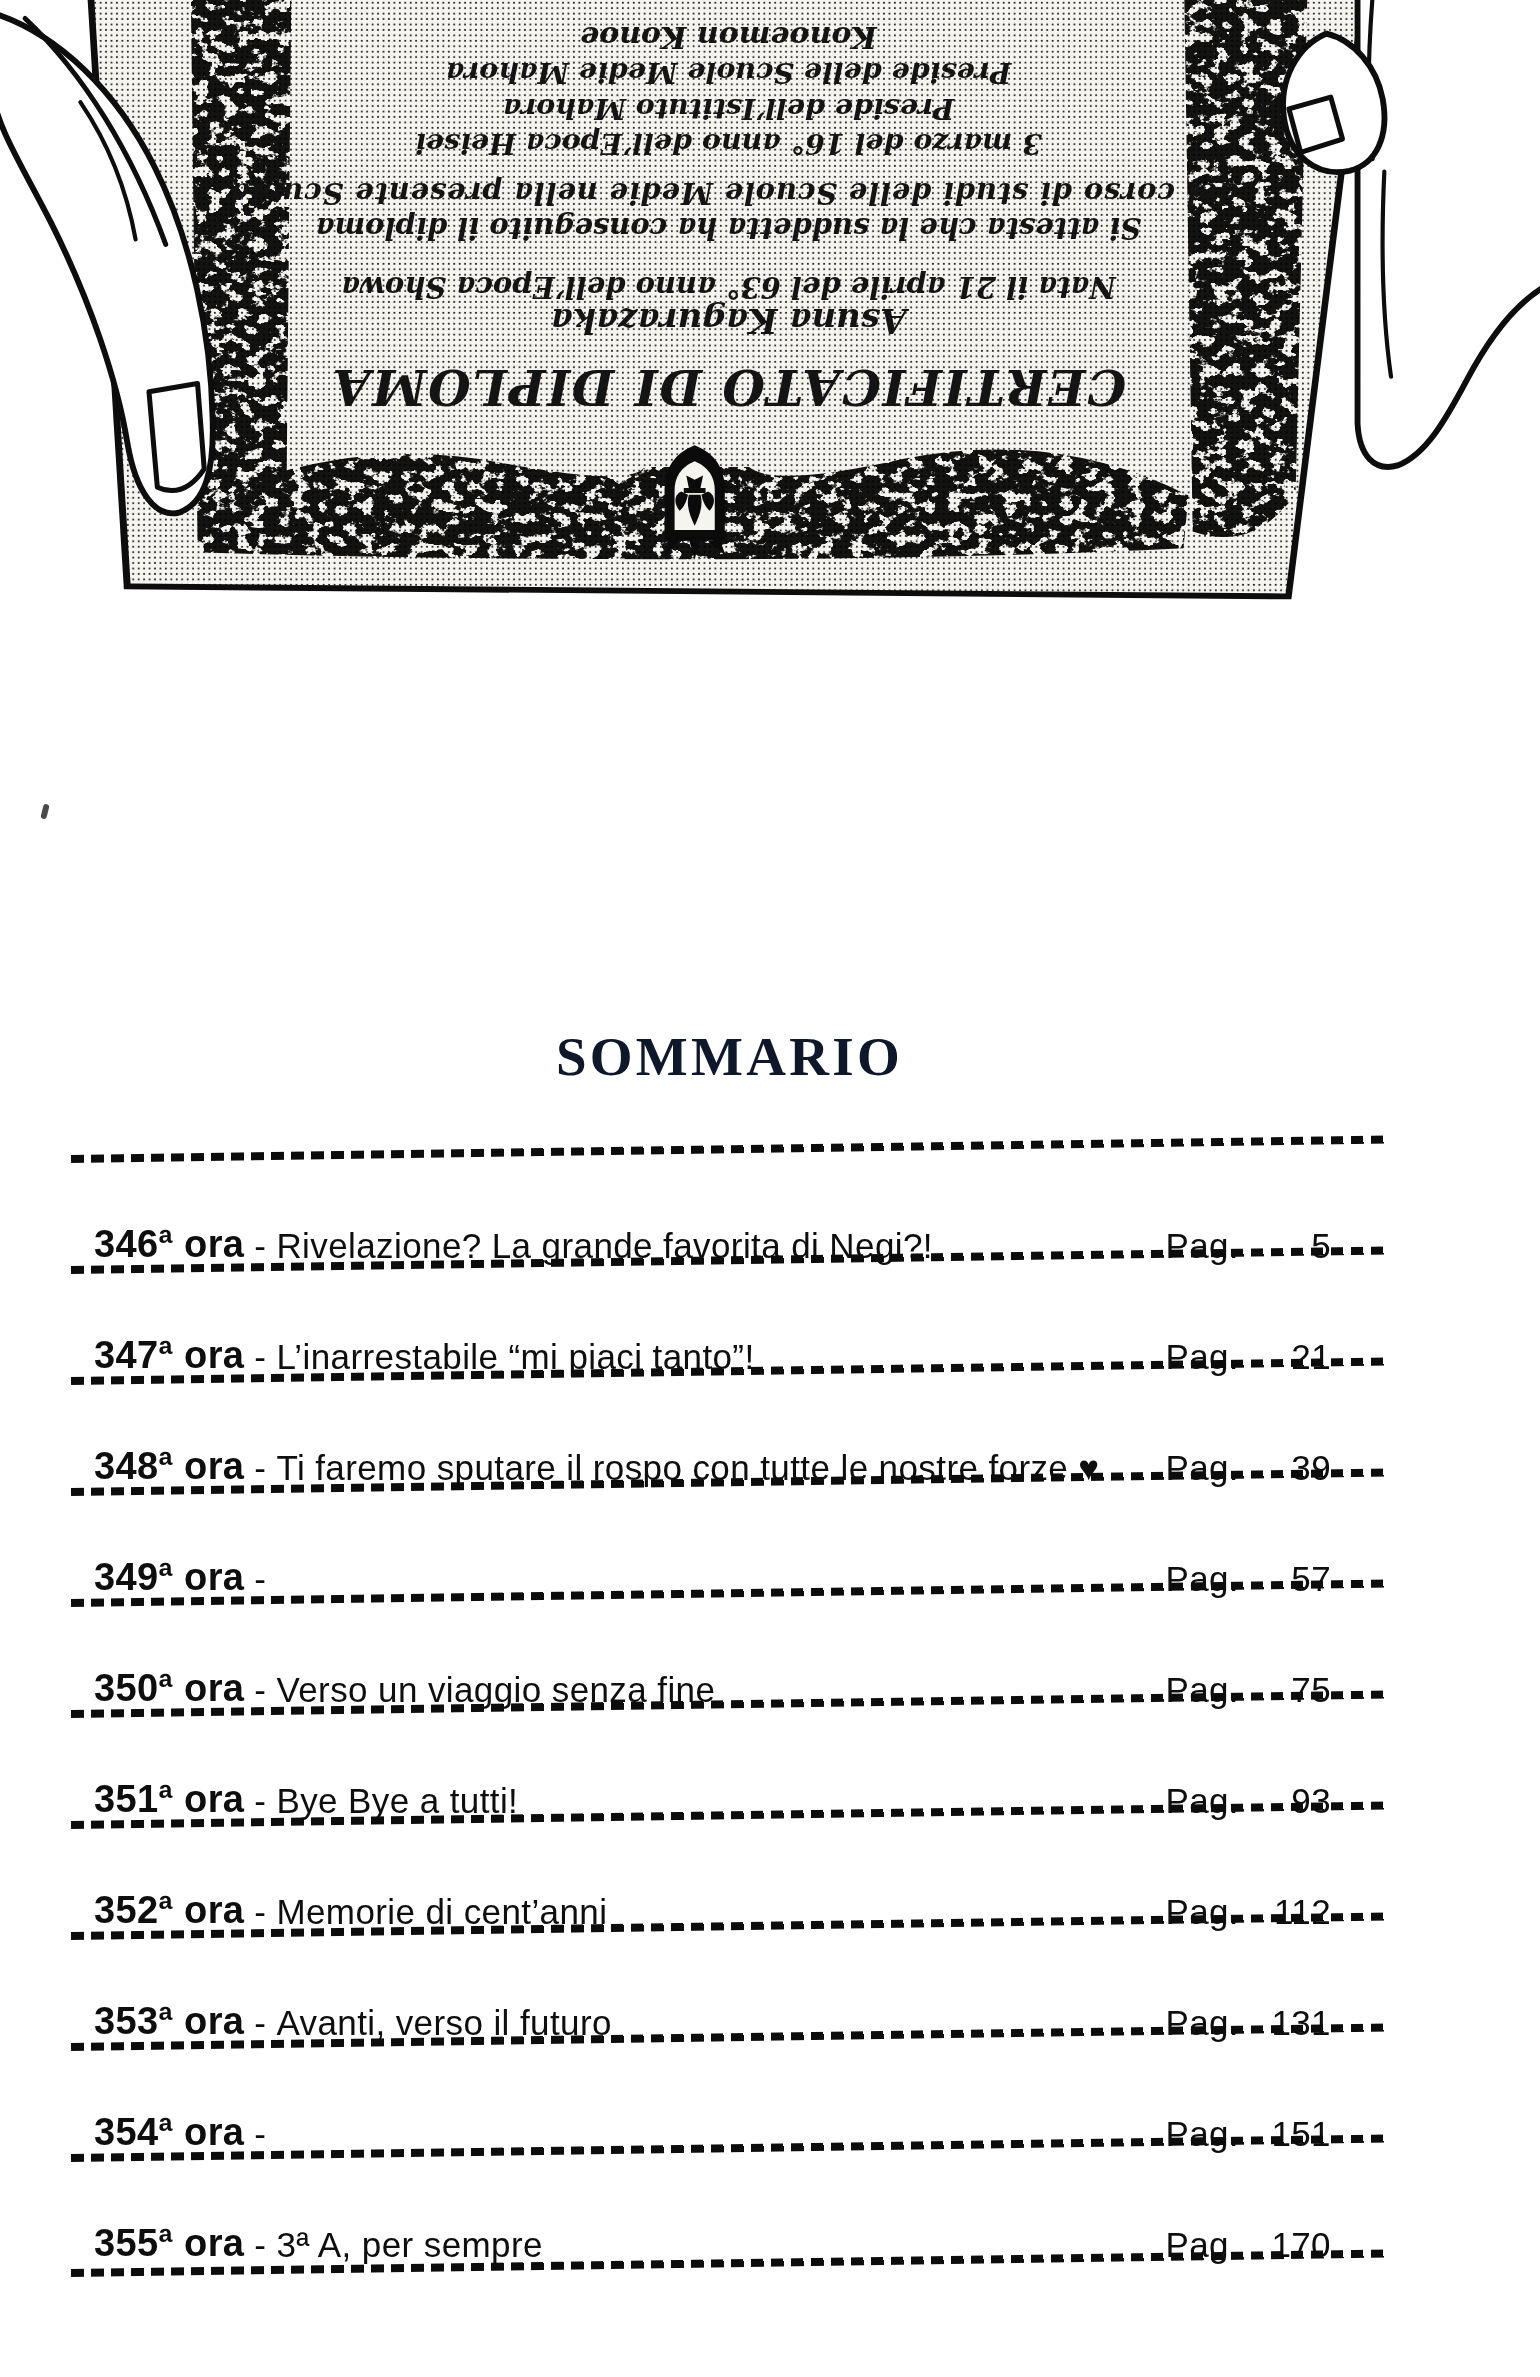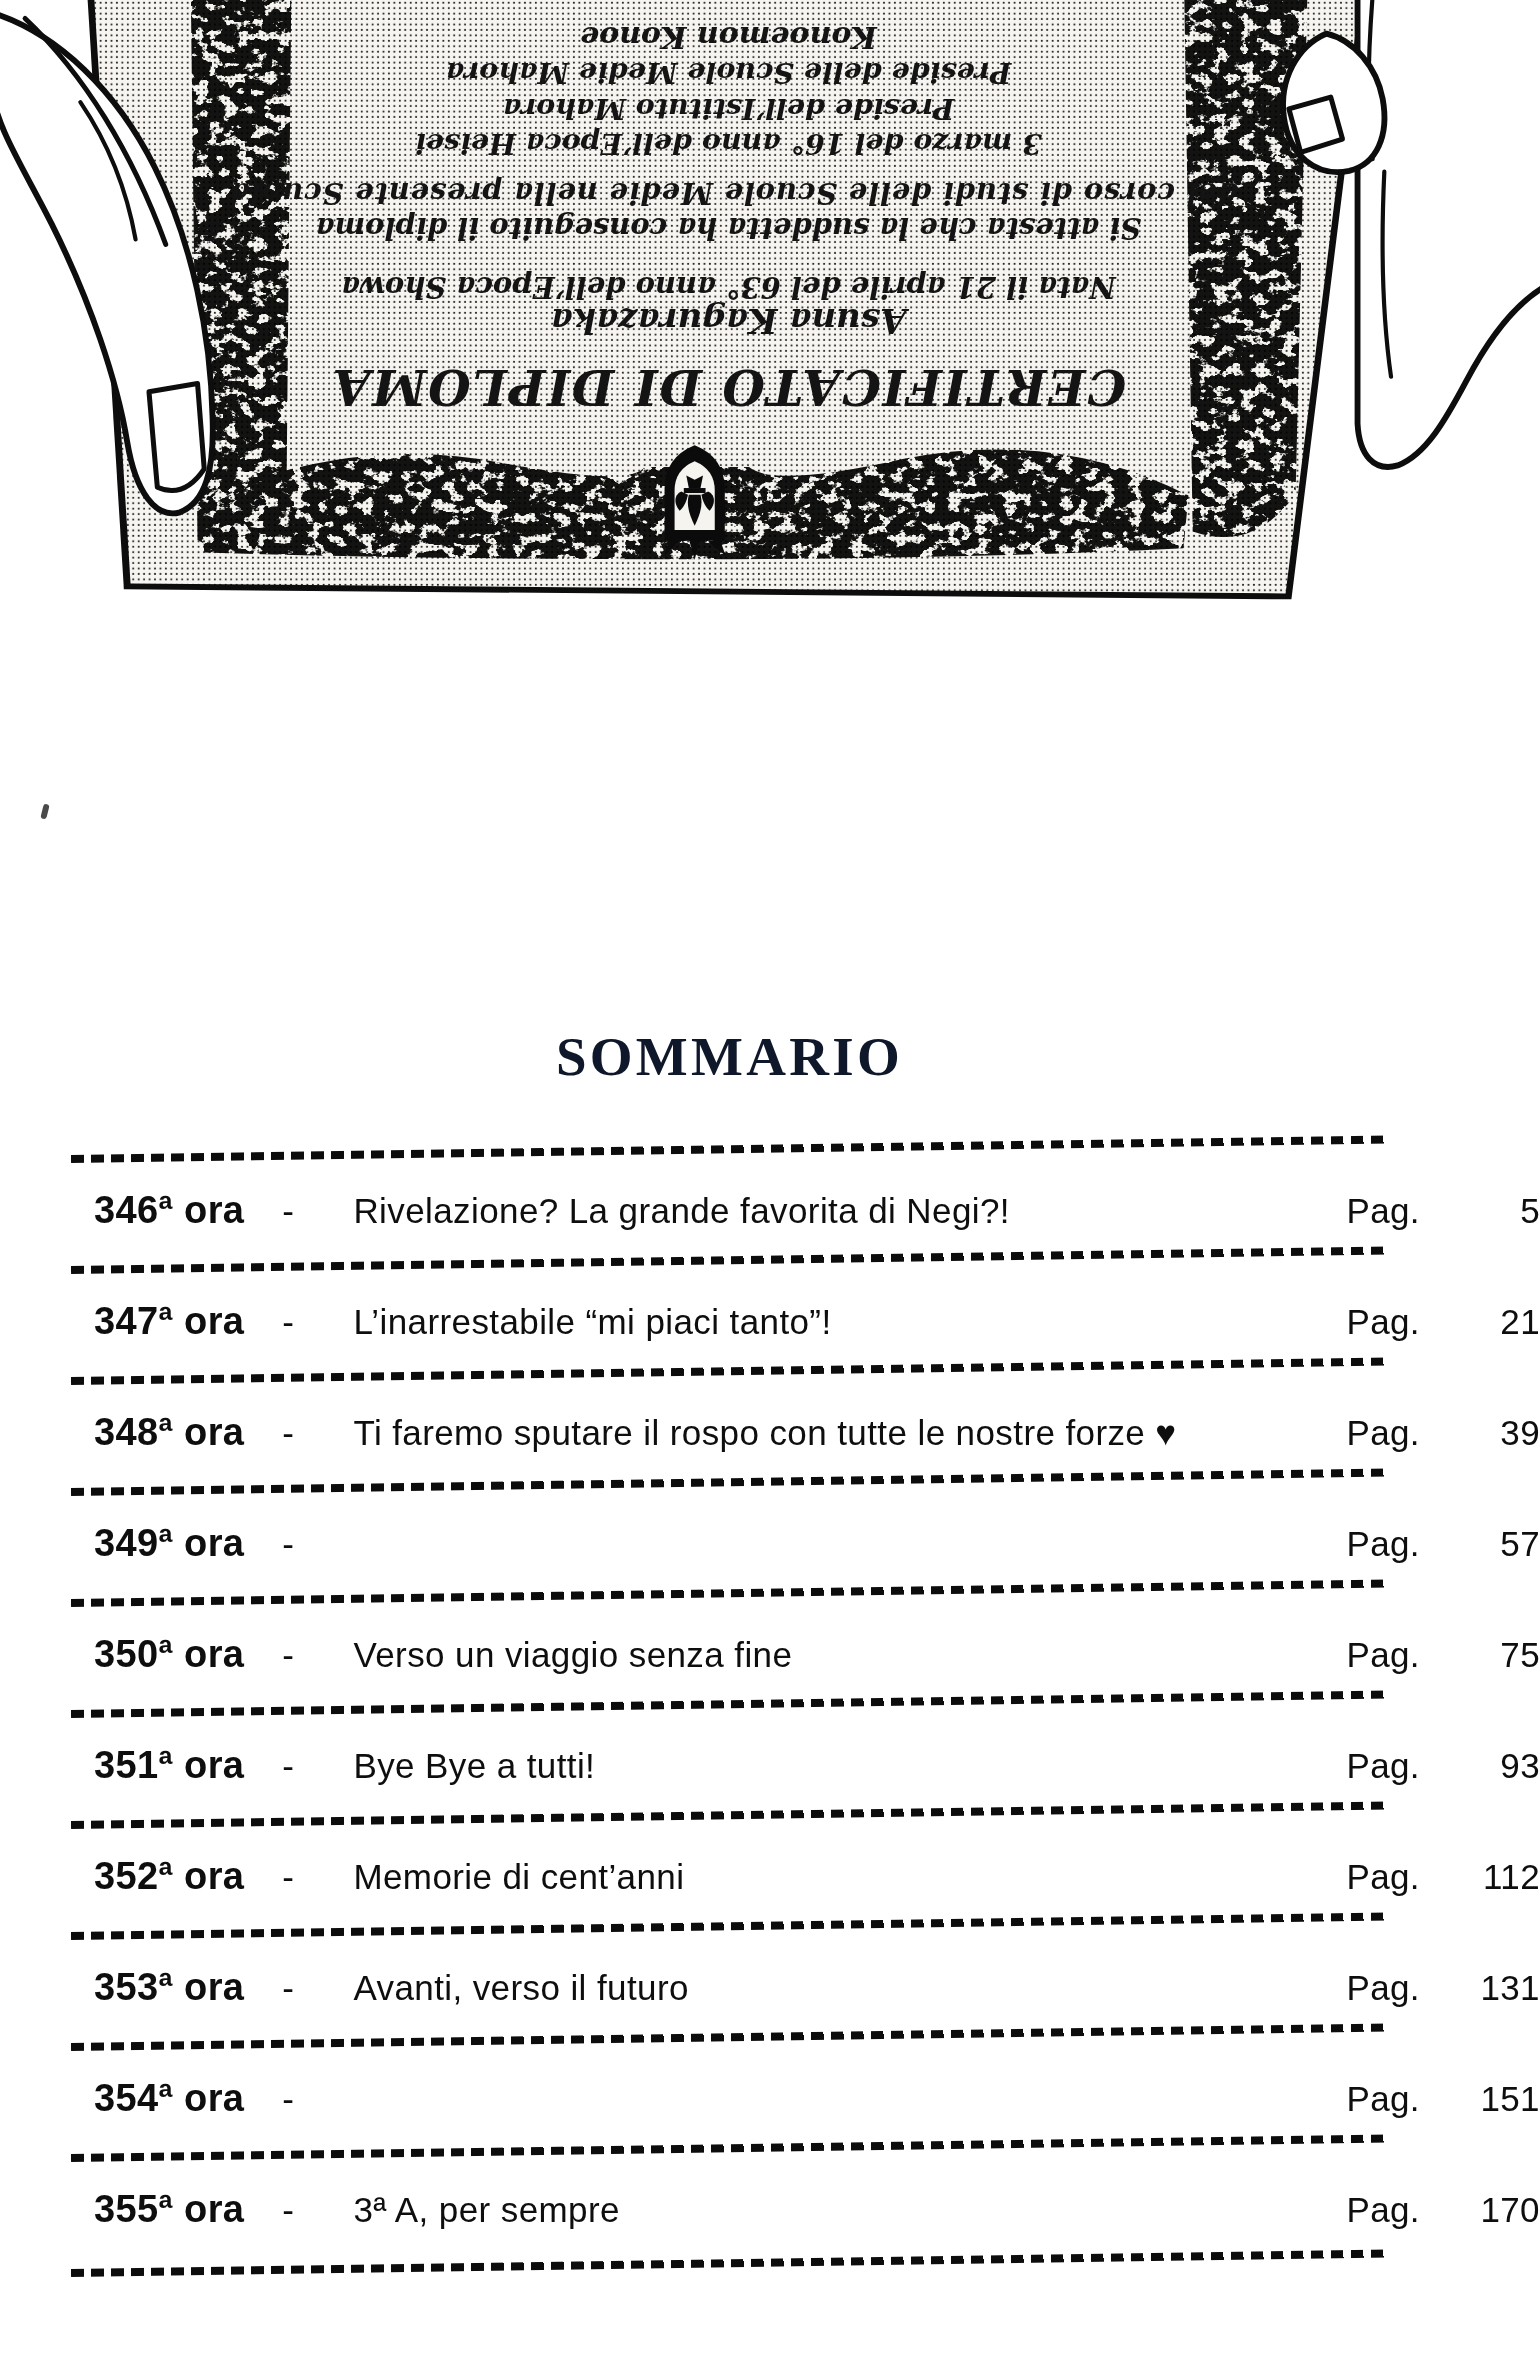--- a/index.html
+++ b/index.html
@@ -51,27 +51,27 @@
     transform-origin:left center; transform:rotate(-0.85deg);
     background:repeating-linear-gradient(90deg, #0c0c0c 0 12.6px, transparent 12.6px 20px);
   }
   .dash-final {
     position:absolute; top:2269px; left:71px; width:1317px; height:7.5px;
     transform-origin:left center; transform:rotate(-0.85deg);
     background:repeating-linear-gradient(90deg, #0c0c0c 0 12.6px, transparent 12.6px 20px);
   }
   .tline {
     position:absolute; left:0; top:0; width:100%; height:100%;
-    display:flex; align-items:center;
-    padding-left:94px; box-sizing:border-box;
-    font-size:35px; color:#0e0e0e; letter-spacing:0.4px;gap:28px;
+    display:flex; align-items:flex-end;
+    padding-left:94px; padding-right:209px; box-sizing:border-box;
+    font-size:35px; color:#0e0e0e; letter-spacing:0.4px;
   }
   .chap { font-weight:700; font-size:38px; white-space:nowrap; }
   .dashsep { margin:0 10px; }
-  .ttitle { white-space:nowrap;margin-left:21px; }
+  .ttitle { white-space:nowrap; }
   .spacer { flex:1 1 auto; min-width:16.7px; }
   .pag { white-space:nowrap; }
   .pnum { width:92px; text-align:right; white-space:nowrap; }
 </style>
 </head>
 <body>
 
 <div class="page">
 
   <section class="cert">

